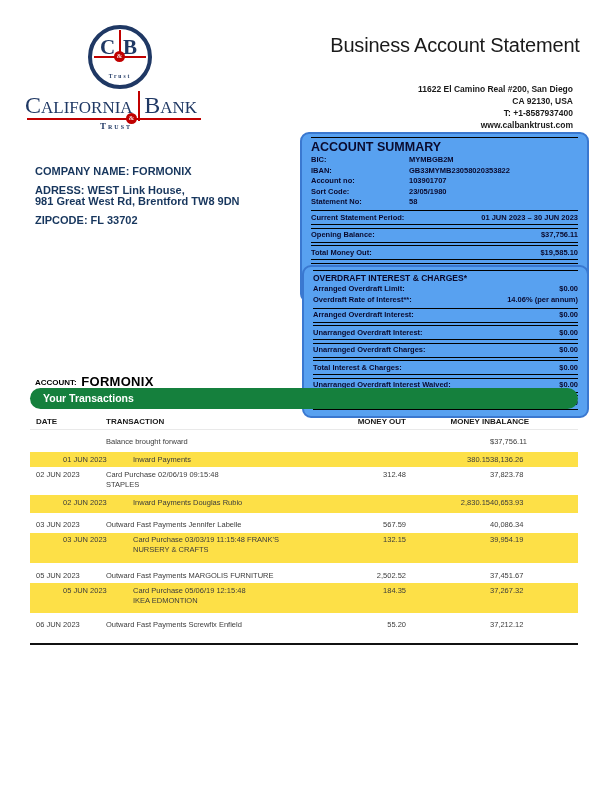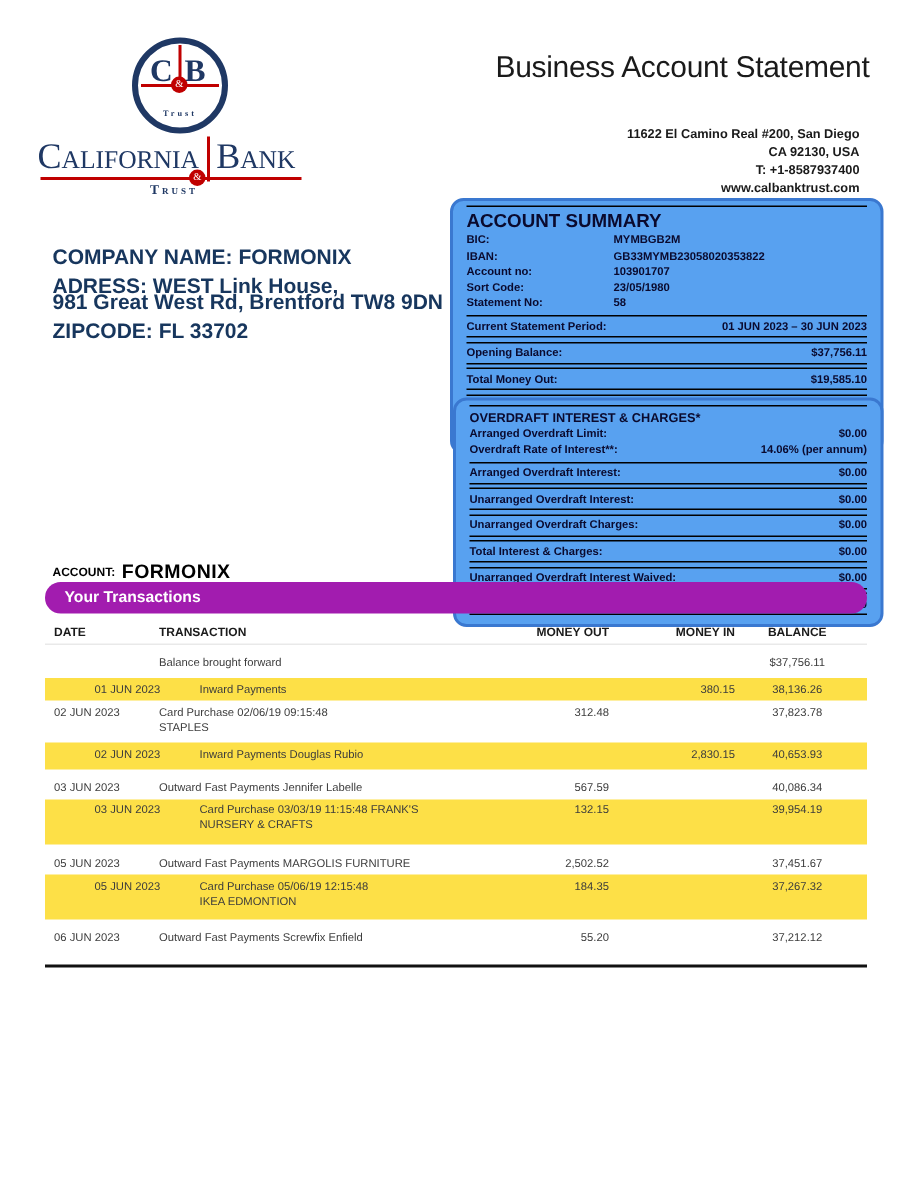--- a/index.html
+++ b/index.html
@@ -40,21 +40,21 @@
     font-family:"Liberation Serif", serif; font-variant:small-caps; font-weight:bold;
     font-size:9px; letter-spacing:2px; color:#1F3864; }
 
   
   .doc-title { position:absolute; left:325px; top:34px; width:260px; text-align:center;
     font-size:20px; letter-spacing:-0.2px; color:#1a1a1a; }
   .bank-address { position:absolute; right:36px; top:83px; text-align:right;
     font-size:8.5px; font-weight:bold; color:#1a1a1a; line-height:12px; }
 
   
-  .company { position:absolute; left:35px; top:166px; font-size:14px; font-weight:bold;
+  .company { position:absolute; left:35px; top:166px; font-size:11px; font-weight:bold;
     color:#17365D; line-height:11px; }
   .company .sp { height:8px; }
 
   
   .bluebox {
     position:absolute; background:#58A1F0; border:2px solid #3A78D0; border-radius:9px;
     padding:3px 9px 6px 9px; color:#0A0A2E; box-sizing:border-box;
   }
   .box1 { left:300px; top:132px; width:289px; }
   .box2 { left:302px; top:265px; width:287px; }
@@ -68,32 +68,32 @@
     line-height:10px; border-top:1.3px solid #000; border-bottom:1.3px solid #000;
     margin-top:2.5px; padding:1.5px 0;
   }
   .rule-row:first-of-type { margin-top:3px; }
 
   
   .account-line { position:absolute; left:35px; top:372px; color:#000; }
   .account-line .lbl { font-size:8px; font-weight:bold; vertical-align:1px; }
   .account-line .val { font-size:13px; font-weight:900; letter-spacing:0.3px; }
   .banner { position:absolute; left:30px; top:388px; width:548px; height:21px;
-    background:#a21caf; border-radius:10.5px; color:#fff; font-weight:bold;
+    background:#15803d; border-radius:10.5px; color:#fff; font-weight:bold;
     font-size:10.5px; line-height:21px; padding-left:13px; box-sizing:border-box; }
   .table { position:absolute; left:30px; top:414px; width:548px; color:#3c3c3c; }
   .trow, .thead { display:flex; align-items:flex-start; }
   .thead { font-size:8px; font-weight:bold; color:#1a1a1a; padding:3px 0 3px 0;
     border-bottom:1px solid #e9e9e9; margin-bottom:2px; }
   .trow { font-size:7.5px; line-height:10px; padding:2.5px 0; }
   .c-date { flex:0 0 70px; padding-left:6px; }
   .c-desc { flex:1 1 auto; }
   .c-out  { flex:0 0 90px; text-align:right; }
   .c-in   { flex:0 0 84px; text-align:right; }
-  .c-bal  { flex:0 0 83px; text-align:center; padding-right:5px; }
+  .c-bal  { flex:0 0 83px; text-align:left; padding-right:5px; }
   .pink { background:#fde047;padding-left:27px; }
   .gap { margin-top:5px; }
   .gap-sm { margin-top:3px; }
   .pb5 { padding-bottom:5px; }
   .pb7 { padding-bottom:7px; }
   .pb8 { padding-bottom:8px; }
   .r0 { padding-top:5px; padding-bottom:5px; }
   .endline { height:2.5px; background:#111; margin-top:10px; }
 </style>
 </head>

